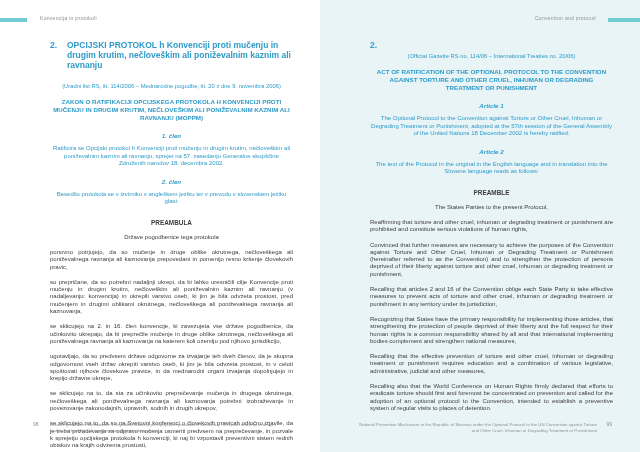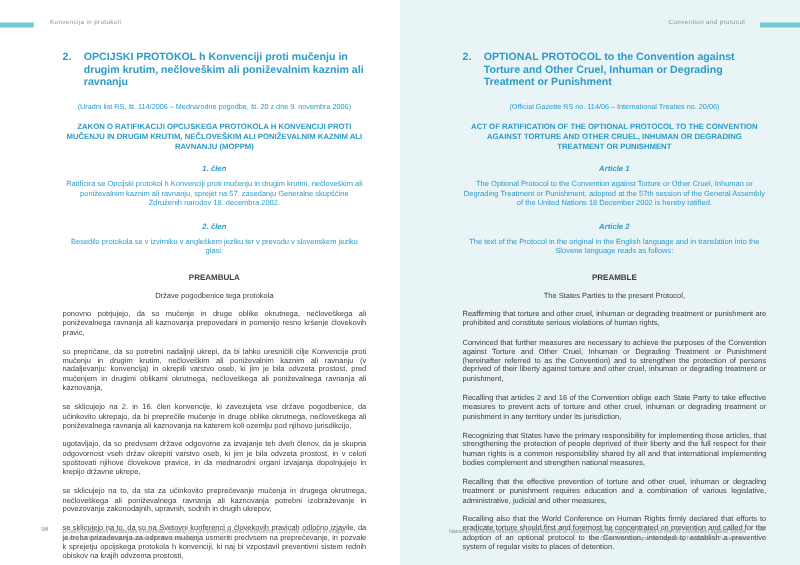--- a/index.html
+++ b/index.html
@@ -123,21 +123,20 @@
     </div>
   </div>
 
   <div class="page page-right">
     <div class="runhead-bar right-bar"></div>
     <div class="runhead-label">Convention and protocol</div>
 
     <div class="content">
       <div class="doc-title">
         <span class="num">2.</span>
-        <span>OPTIONAL PROTOCOL to the Convention against Torture and Other Cruel, Inhuman or Degrading Treatment or Punishment</span>
       </div>
 
       <div class="gazette">(Official Gazette RS no. 114/06 – International Treaties no. 20/06)</div>
 
       <div class="act-title">ACT OF RATIFICATION OF THE OPTIONAL PROTOCOL TO THE CONVENTION AGAINST TORTURE AND OTHER CRUEL, INHUMAN OR DEGRADING TREATMENT OR PUNISHMENT</div>
 
       <div class="article-heading">Article 1</div>
       <div class="article-text">The Optional Protocol to the Convention against Torture or Other Cruel, Inhuman or Degrading Treatment or Punishment, adopted at the 57th session of the General Assembly of the United Nations 18 December 2002 is hereby ratified.</div>
 
       <div class="article-heading">Article 2</div>

